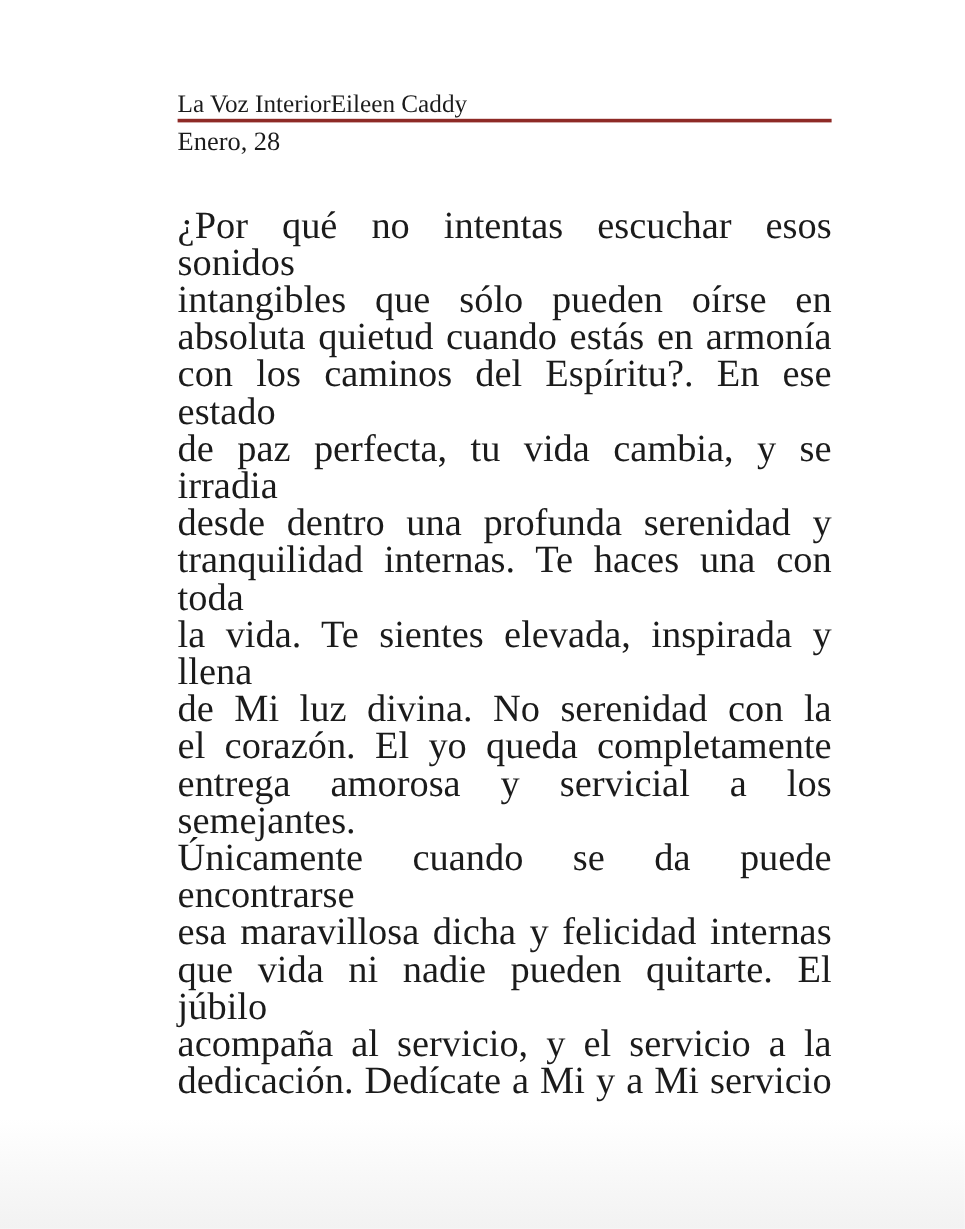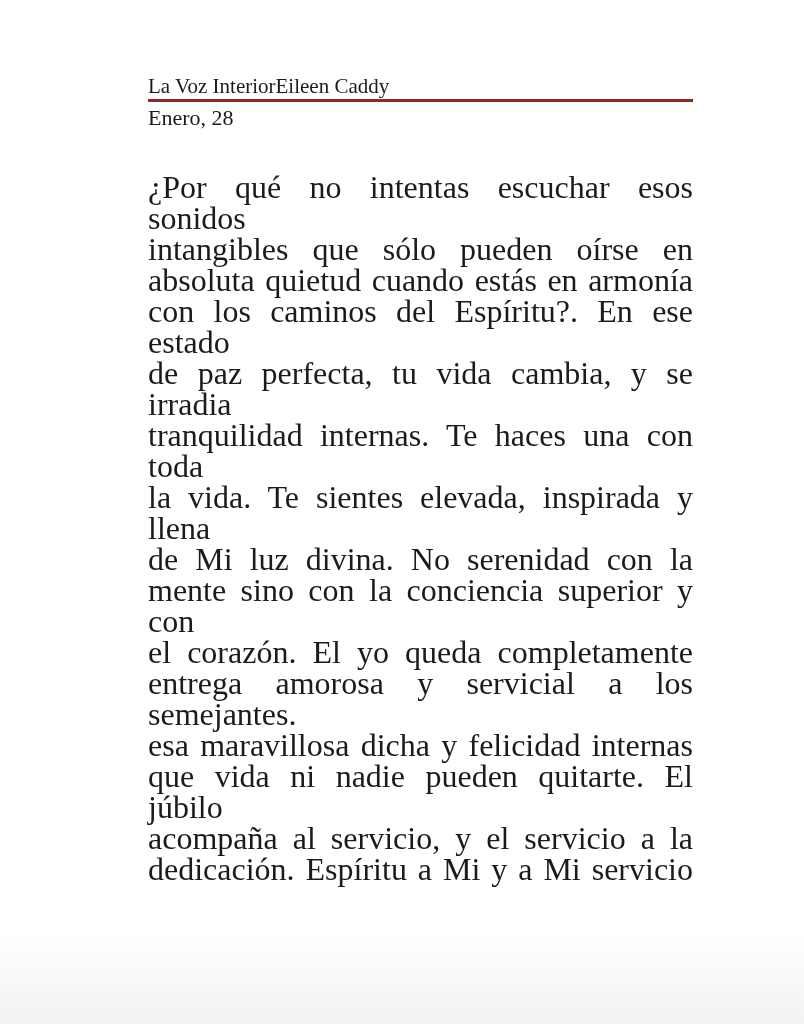--- a/index.html
+++ b/index.html
@@ -70,26 +70,27 @@
     <div class="rule"></div>
 
     <div class="date-heading">Enero, 28</div>
 
     <div class="paragraph">
         <div class="para-line">¿Por qué no intentas escuchar esos sonidos</div>
         <div class="para-line">intangibles que sólo pueden oírse en</div>
         <div class="para-line">absoluta quietud cuando estás en armonía</div>
         <div class="para-line">con los caminos del Espíritu?. En ese estado</div>
         <div class="para-line">de paz perfecta, tu vida cambia, y se irradia</div>
+        <div class="para-line">desde dentro una profunda serenidad y</div>
         <div class="para-line">tranquilidad internas. Te haces una con toda</div>
         <div class="para-line">la vida. Te sientes elevada, inspirada y llena</div>
         <div class="para-line">de Mi luz divina. No serenidad con la</div>
-        <div class="para-line">mente sino con la conciencia superior y con</div>
         <div class="para-line">el corazón. El yo queda completamente</div>
         <div class="para-line">entrega amorosa y servicial a los semejantes.</div>
+        <div class="para-line">Únicamente cuando se da puede encontrarse</div>
         <div class="para-line">esa maravillosa dicha y felicidad internas</div>
         <div class="para-line">que vida ni nadie pueden quitarte. El júbilo</div>
         <div class="para-line">acompaña al servicio, y el servicio a la</div>
-        <div class="para-line">dedicación. Espíritu a Mi y a Mi servicio</div>
+        <div class="para-line">dedicación. Dedícate a Mi y a Mi servicio</div>
       </div>
 
   </div>
 </div>
 
 </body></html>

